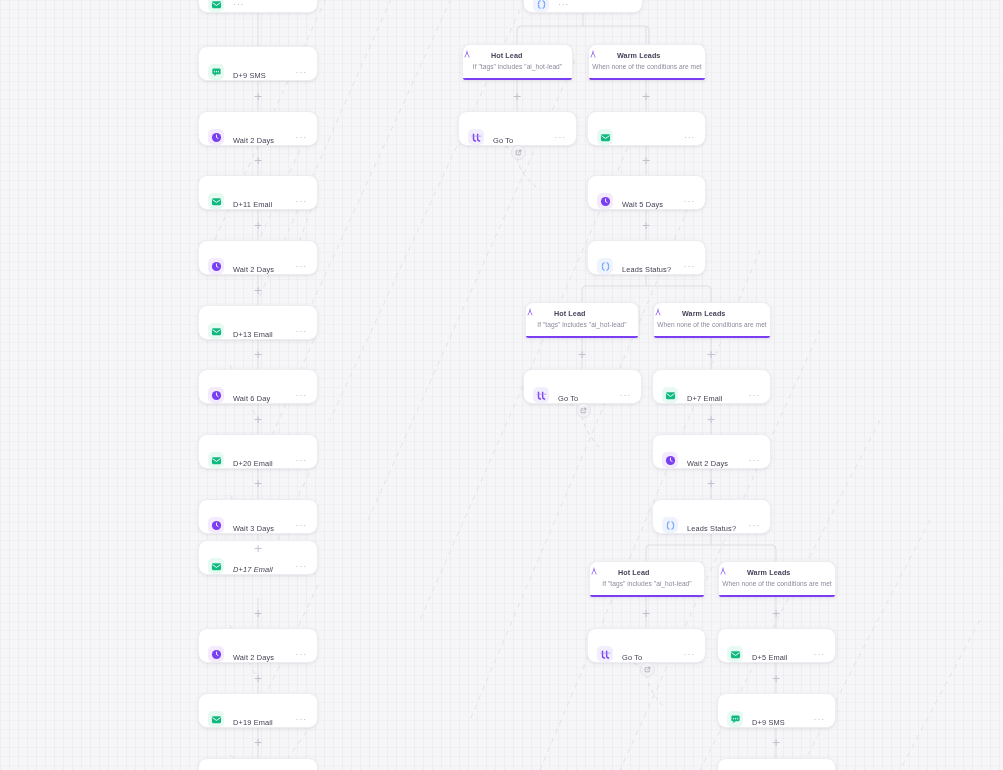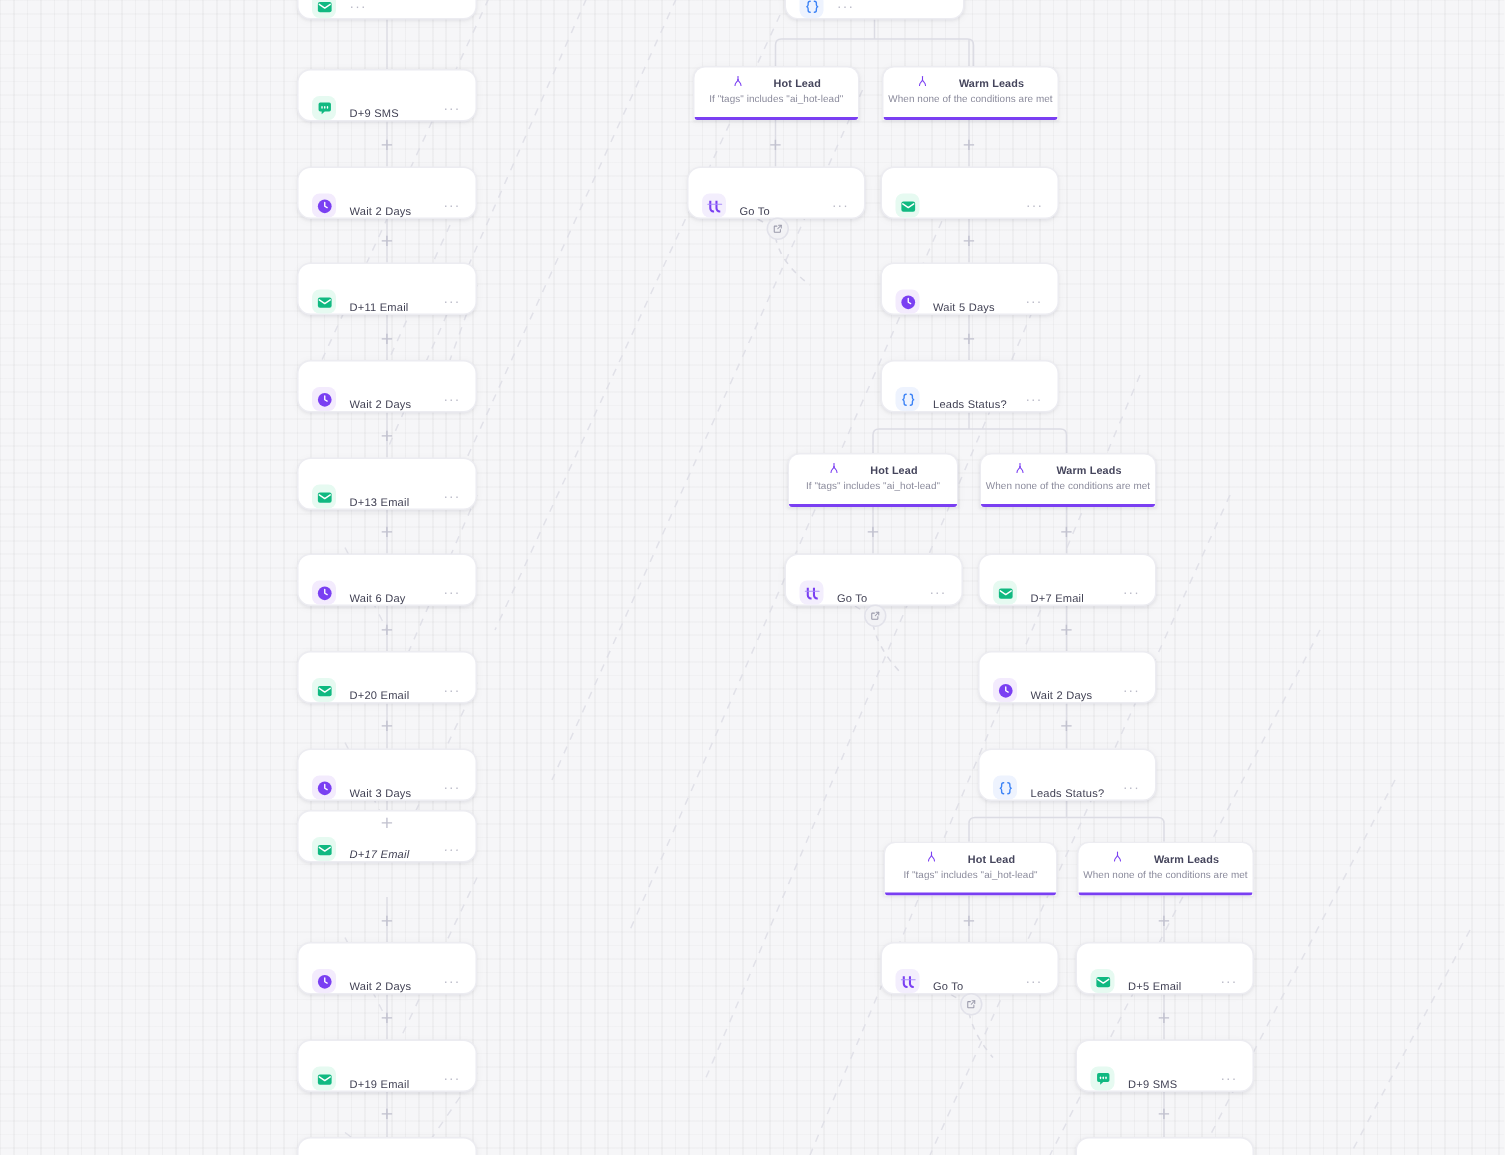--- a/index.html
+++ b/index.html
@@ -70,21 +70,21 @@
     background:#ffffff;
     border:1px solid #ececf1;
     border-bottom:none;
     border-radius:8px 8px 0 0;
     box-shadow:0 1px 2px rgba(16,24,40,.05), 0 1px 6px rgba(16,24,40,.04);
     padding-top:5px;
     text-align:center;
     overflow:hidden;
   }
   .branch .bhead{
-    display:flex;align-items:center;justify-content:center;
+    display:flex;align-items:center;justify-content:flex-start;
     gap:20px;
     font-size:7.2px;font-weight:bold;color:#45455c;
     letter-spacing:.1px;
   }
   .branch .bsub{
     margin-top:3px;
     font-size:6.6px;color:#8b8b9c;letter-spacing:.05px;
     white-space:nowrap;
   }
   .branch .bbar{

